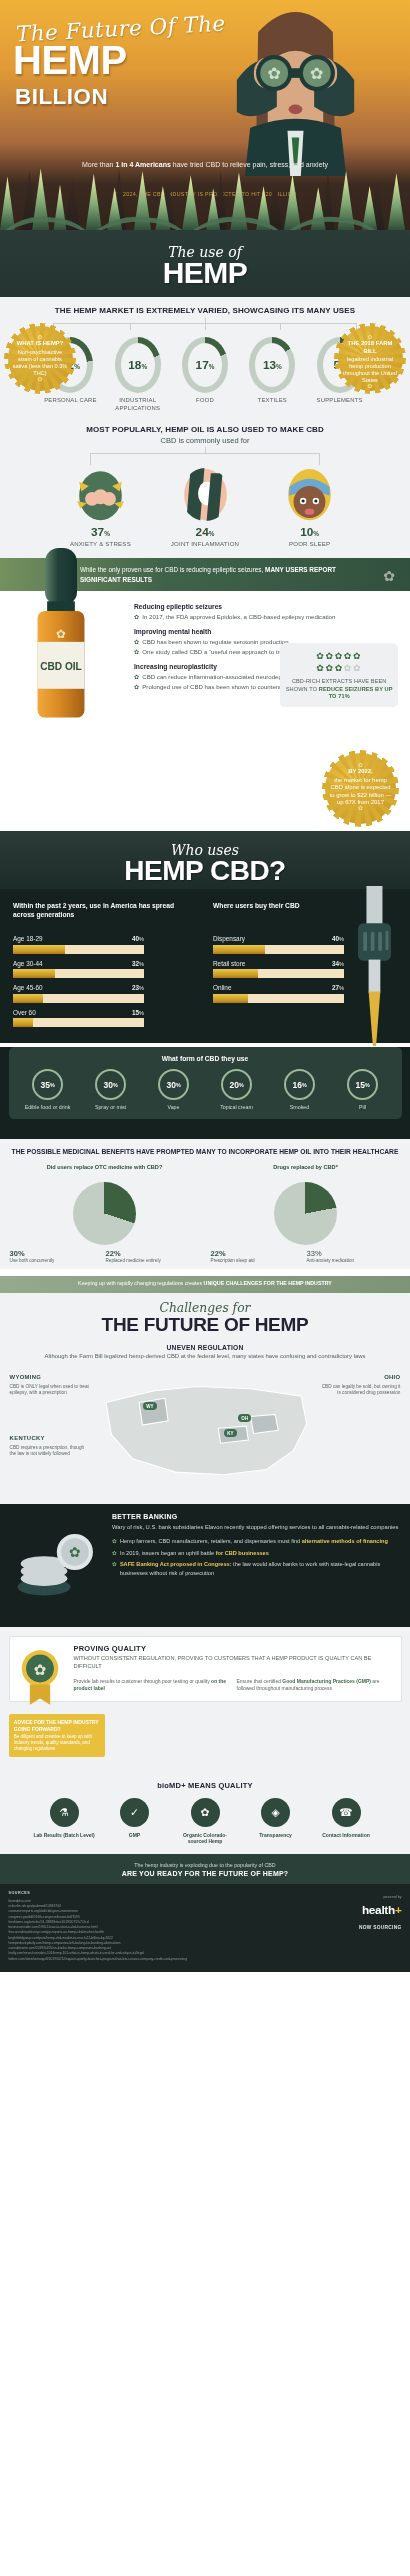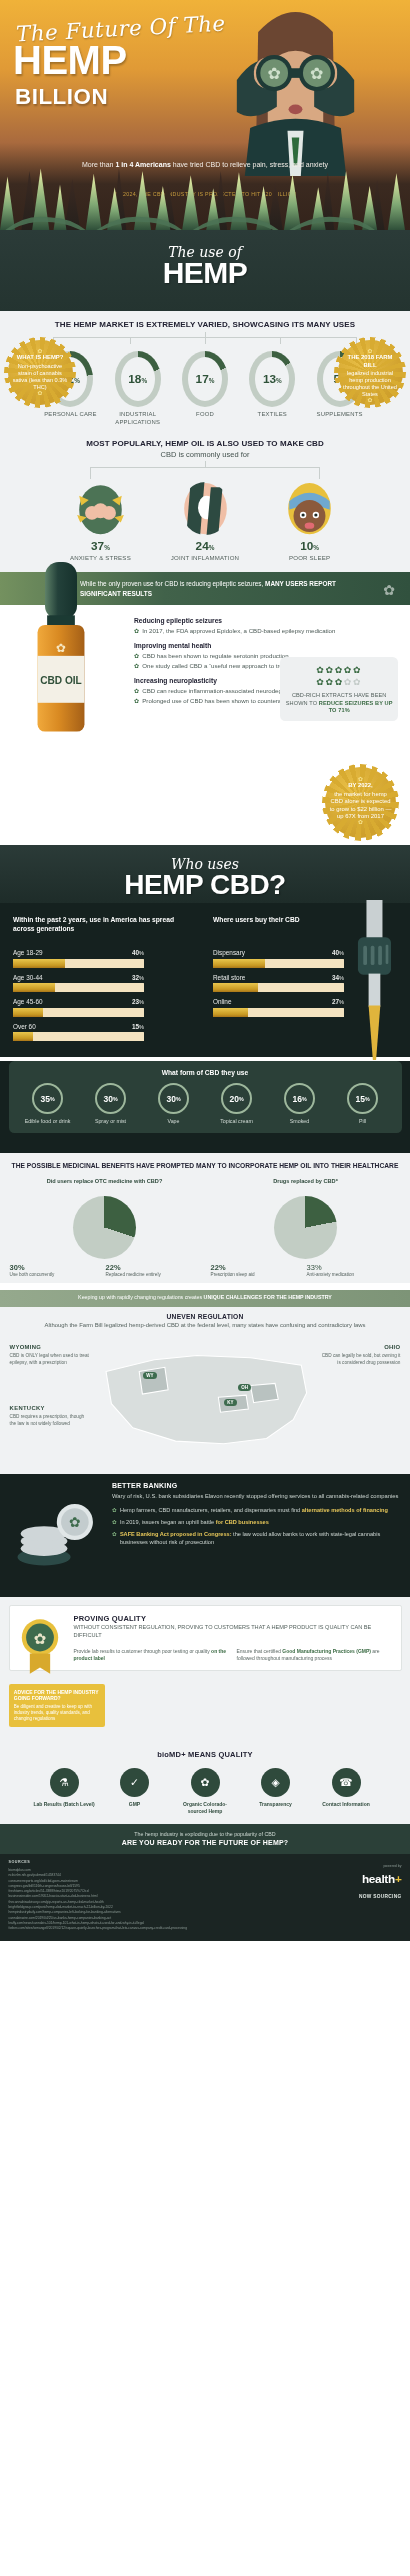--- a/index.html
+++ b/index.html
@@ -11,21 +11,21 @@
   .hero-script{position:absolute;left:16px;top:16px;font-family:"DejaVu Serif",serif;font-style:italic;font-size:21.4px;color:#fff;letter-spacing:0.5px;text-shadow:0.5px 1.1px 1.6px rgba(0,0,0,.25);transform:rotate(-3deg);}
   .hero-h1{position:absolute;left:13px;top:42px;font-size:40px;font-weight:700;color:#fff;letter-spacing:-0.5px;line-height:.92;text-shadow:1.1px 1.6px 2.1px rgba(0,0,0,.28);}
   .hero-h2{position:absolute;left:15px;top:84px;font-size:22.4px;font-weight:700;color:#fff;letter-spacing:0.5px;text-shadow:1.1px 1.6px 2.1px rgba(0,0,0,.28);}
   .hero-sub{position:absolute;left:0;right:0;top:160px;text-align:center;font-size:7px;color:#f2ece6;line-height:1.45;padding:0 32px;}
   .hero-sub b{font-weight:700;color:#fff;}
   .hero-proj{position:absolute;left:0;right:0;top:191px;text-align:center;font-size:5.3px;color:#c59b3d;letter-spacing:0.3px;line-height:1.45;}
   .woman{position:absolute;right:45px;top:0;width:139px;height:176px;}
   .hemp-field{position:absolute;left:0;right:0;bottom:0;height:75px;overflow:hidden;}
 
   
-  .useband{position:relative;background:linear-gradient(180deg,#2b3b38 0%,#243430 100%);padding:14px 0 5.3px;text-align:center;height:81px;}
+  .useband{position:relative;background:linear-gradient(180deg,#2b3b38 0%,#243430 100%);padding:14px 0 5.3px;text-align:center;height:67px;}
   .useband .script{font-family:"DejaVu Serif",serif;font-style:italic;font-size:14px;color:#fff;}
   .useband .big{font-size:30px;font-weight:700;color:#fff;letter-spacing:-0.5px;line-height:.9;margin-top:-1.1px;text-shadow:1.1px 1.1px 1.6px rgba(0,0,0,.3);}
 
   
   .seal{position:absolute;width:65px;height:65px;border-radius:50%;
         background:radial-gradient(circle at 35% 30%,#e8be45,#cfa02c 70%);
         color:#fff;text-align:center;font-size:5.6px;line-height:1.25;padding:8.5px 4.3px 0;z-index:6;}
   .seal::before{content:"";position:absolute;inset:-3.2px;border-radius:50%;
         background:repeating-conic-gradient(#d8ab31 0 9deg,transparent 9deg 18deg);z-index:-1;}
   .seal .ttl{font-weight:700;display:block;margin-bottom:1.1px;font-size:5.9px;}
@@ -590,20 +590,24 @@
             <div style="text-align:left;width:50%"><span class="num" style="font-size:7.5px;font-weight:700;color:#33503f;">22%</span><span style="font-size:4.6px;color:#55625e;display:block;line-height:1.25">Prescription sleep aid</span></div>
             <div style="text-align:left;width:50%"><span class="num" style="font-size:7.5px;font-weight:400;color:#33503f;">33%</span><span style="font-size:4.6px;color:#55625e;display:block;line-height:1.25">Anti-anxiety medication</span></div>
           </div>
         </div>
       </div>
   </section>
   <div class="olive">
     <span>Keeping up with rapidly changing regulations creates </span><b>UNIQUE CHALLENGES FOR THE HEMP INDUSTRY</b>
   </div>
 
+  <section class="chal">
+    <div class="script">Challenges for</div>
+    <div class="big">THE FUTURE OF HEMP</div>
+  </section>
   <section class="unreg">
     <h4>UNEVEN REGULATION</h4>
     <p>Although the Farm Bill legalized hemp-derived CBD at the federal level, many states have confusing and contradictory laws</p>
   </section>
   <section class="mapwrap">
     <svg class="usmap" width="230" height="134" viewBox="0 0 430 250">
       <path d="M30 70 L120 48 L200 40 L300 44 L395 58 L405 110 L380 160 L330 195 L250 205 L160 200 L80 175 L40 130 Z" fill="#d9dedd" stroke="#fff" stroke-width="2"></path>
       <path d="M92 70 L140 62 L146 104 L98 112 Z" fill="#b9c2c0" stroke="#fff" stroke-width="2"></path>
       <path d="M300 96 L346 92 L352 122 L306 128 Z" fill="#b9c2c0" stroke="#fff" stroke-width="2"></path>
       <path d="M240 118 L292 114 L296 140 L244 146 Z" fill="#b9c2c0" stroke="#fff" stroke-width="2"></path>

